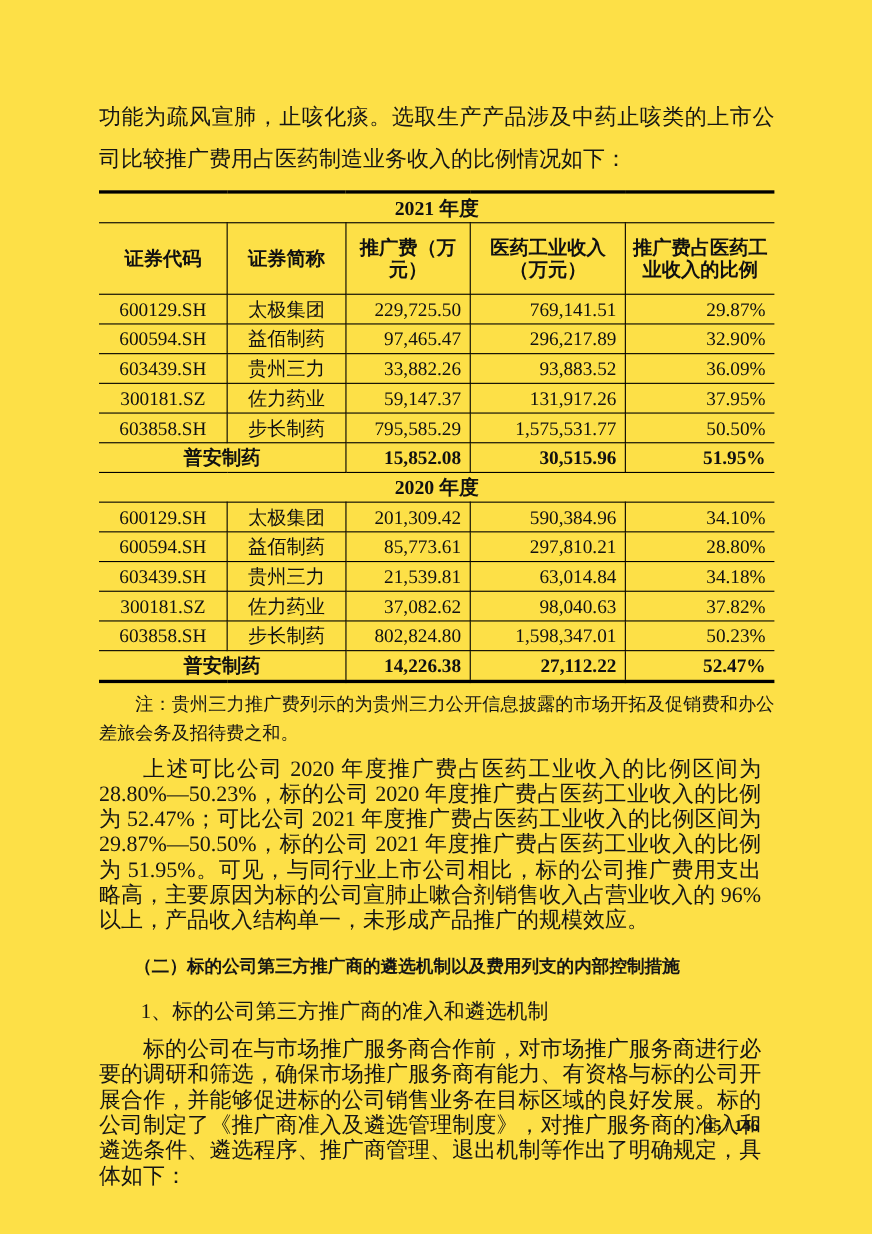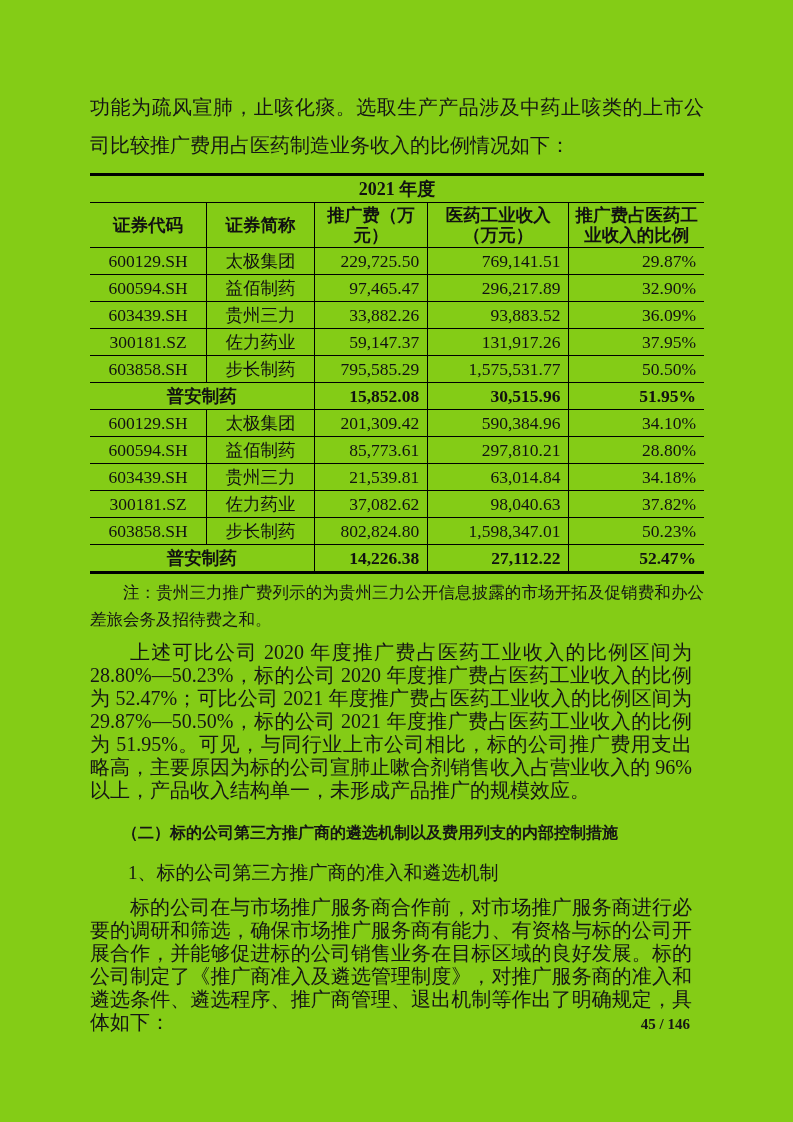--- a/index.html
+++ b/index.html
@@ -2,21 +2,21 @@
 <html><head>
 <meta charset="utf-8">
 <style>
   * { box-sizing: border-box; }
   html, body { margin: 0; padding: 0; background: #ffffff; }
   .page {
     position: relative;
     width: 793px;
     height: 1122px;
     margin: 0 auto;
-    background: #84cc16;
+    background: #fde047;
     font-family: "Liberation Serif", "DejaVu Serif", serif;
     color: #151515;
     overflow: hidden;
   }
   .content {
     position: absolute;
     left: 90px;
     top: 88px;
     width: 614px;
   }
@@ -48,21 +48,21 @@
     font-weight: bold;
     font-size: 18px;
     height: 25px;
     padding: 1px 0;
   }
   table.cmp tr.head-row td {
     font-weight: bold;
     text-align: center;
     white-space: pre-line;
     line-height: 20px;
-    padding: 2px 3px;
+    padding: 12px 3px;
   }
   table.cmp td.c { text-align: center; }
   table.cmp td.r { text-align: right; }
   table.cmp tr.sum-row td { font-weight: bold; }
   .note {
     font-size: 16.5px;
     line-height: 27px;
     text-align: justify;
     text-indent: 2em;
     margin: 5px 0 0 0;
@@ -159,20 +159,23 @@
             <td class="r">795,585.29</td>
             <td class="r">1,575,531.77</td>
             <td class="r">50.50%</td>
           </tr>
           <tr class="sum-row">
             <td class="c" colspan="2">普安制药</td>
             <td class="r">15,852.08</td>
             <td class="r">30,515.96</td>
             <td class="r">51.95%</td>
           </tr>
+          <tr class="year-row">
+            <td colspan="5">2020 年度</td>
+          </tr>
           <tr>
             <td class="c">600129.SH</td>
             <td class="c">太极集团</td>
             <td class="r">201,309.42</td>
             <td class="r">590,384.96</td>
             <td class="r">34.10%</td>
           </tr>
           <tr>
             <td class="c">600594.SH</td>
             <td class="c">益佰制药</td>

